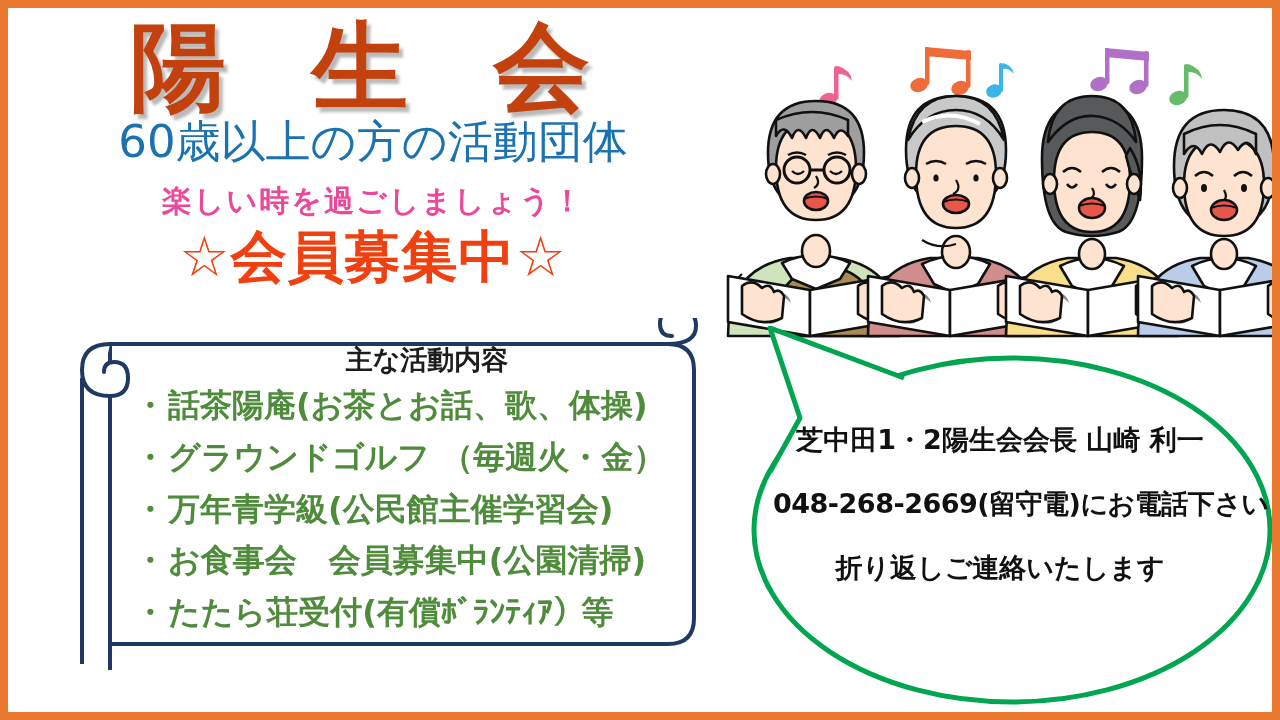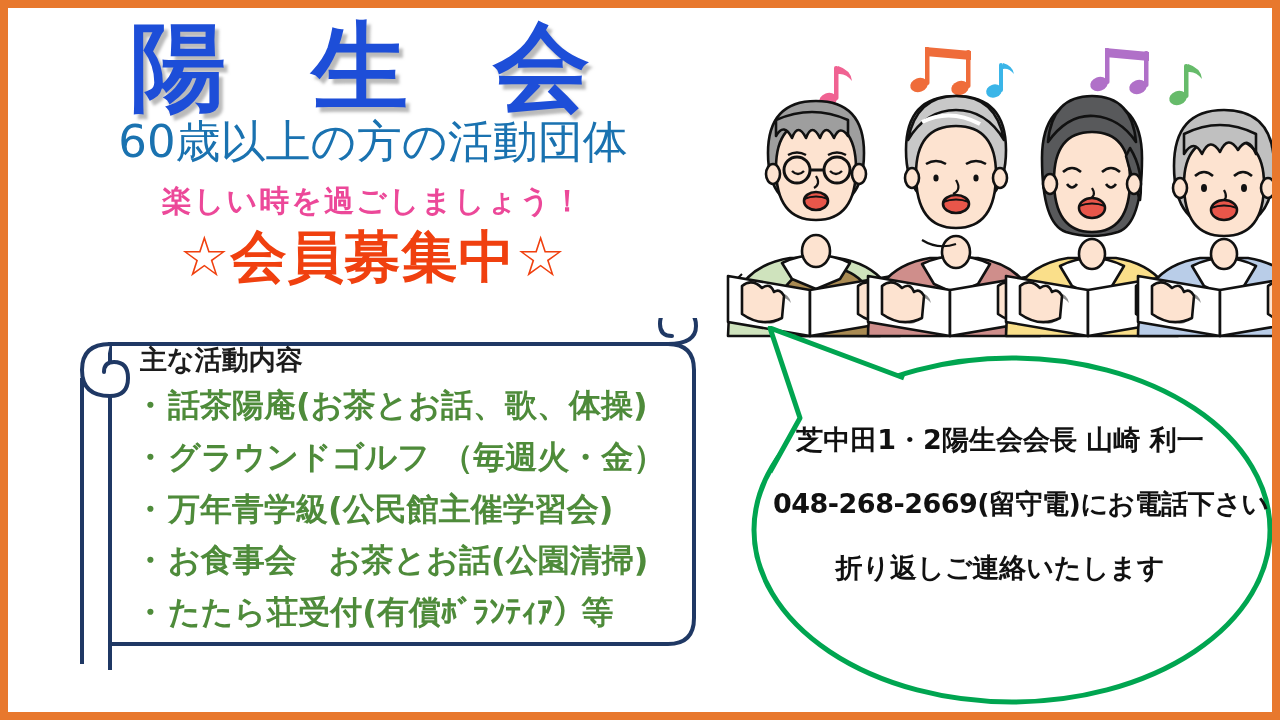--- a/index.html
+++ b/index.html
@@ -37,21 +37,21 @@
     left: 28px;
     top: 14px;
     width: 690px;
     text-align: center;
     z-index: 10;
   }
   .main-title {
     font-family: "DejaVu Sans", "Liberation Sans", sans-serif;
     font-size: 96px;
     font-weight: bold;
-    color: #1d4ed8;
+    color: #c2410c;
     letter-spacing: 26px;
     line-height: 1.12;
     text-shadow: 4px 5px 3px rgba(130,130,130,0.55);
     white-space: nowrap;
   }
   .sub-title {
     font-family: "DejaVu Sans", "Liberation Sans", sans-serif;
     font-size: 45px;
     font-weight: normal;
     color: #1a72b0;
@@ -101,20 +101,21 @@
     top: 24px;
     width: 580px;
   }
   .activities-heading {
     font-family: "DejaVu Sans", "Liberation Sans", sans-serif;
     font-size: 27px;
     font-weight: bold;
     color: #1c1c1c;
     margin: 0 0 2px 6px;
     white-space: nowrap;
+    text-align: center;
   }
   .activities-list {
     list-style: none;
     margin: 0;
     padding: 0;
   }
   .activities-list li {
     font-family: "DejaVu Sans", "Liberation Sans", sans-serif;
     font-size: 32px;
     font-weight: bold;
@@ -378,21 +379,21 @@
       <path d="M62 326 L62 352" fill="none" stroke="#1f3864" stroke-width="4"></path>
 
       <path d="M620 26 Q648 26 648 8 Q648 -10 628 -10 Q612 -10 612 6 Q612 18 624 18" fill="#ffffff" stroke="#1f3864" stroke-width="4" stroke-linecap="round"></path>
     </svg>
     <div class="scroll-content">
       <div class="activities-heading">主な活動内容</div>
       <ul class="activities-list">
         <li><span class="bullet">・</span><span>話茶陽庵(お茶とお話、歌、体操)</span></li>
         <li><span class="bullet">・</span><span>グラウンドゴルフ （毎週火・金）</span></li>
         <li><span class="bullet">・</span><span>万年青学級(公民館主催学習会)</span></li>
-        <li><span class="bullet">・</span><span>お食事会　お茶とお話(公園清掃)</span></li>
+        <li><span class="bullet">・</span><span>お食事会　会員募集中(公園清掃)</span></li>
         <li><span class="bullet">・</span><span>たたら荘受付(有償ﾎﾞﾗﾝﾃｨｱ） 等</span></li>
       </ul>
     </div>
   </div>
 
   <div class="bubble">
     <svg class="bubble-svg" viewBox="0 0 548 382">
       <ellipse cx="286" cy="204" rx="258" ry="172" fill="#ffffff" stroke="#00a550" stroke-width="5"></ellipse>
       <path d="M178 52 L44 2 L74 92 L44 146" fill="#ffffff" stroke="#00a550" stroke-width="5" stroke-linejoin="round"></path>
       <path d="M170 56 Q110 94 50 140" fill="#ffffff" stroke="none"></path>

